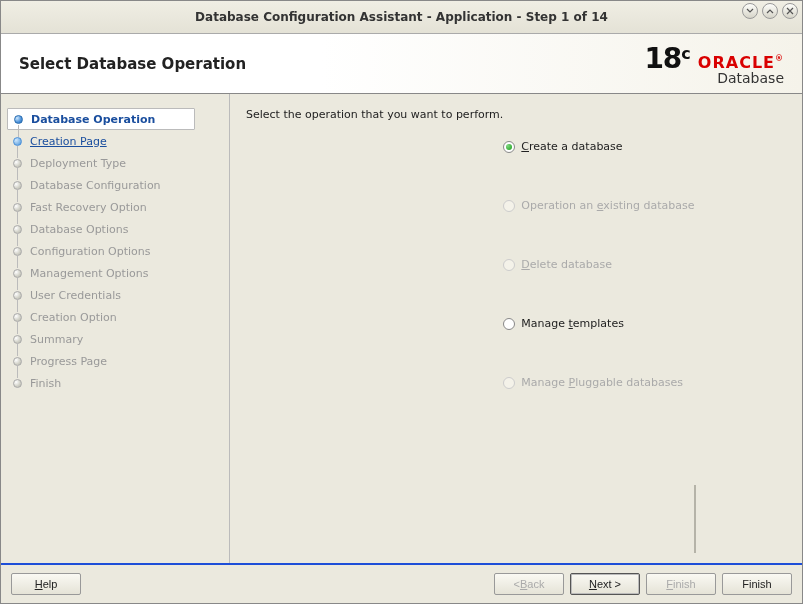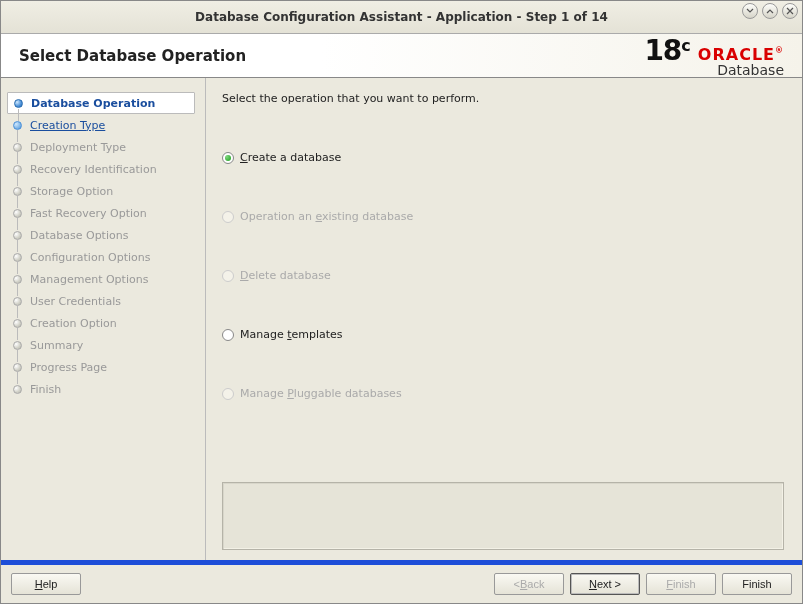--- a/index.html
+++ b/index.html
@@ -49,21 +49,21 @@
   background: linear-gradient(to bottom, #fdfdfa, #d6d4c8);
   border: 1px solid #999;
   display: flex;
   align-items: center;
   justify-content: center;
   font-size: 9px;
   color: #555;
   cursor: pointer;
 }
 .header {
-  height: 44px;
+  height: 60px;
   background: linear-gradient(to right, #ffffff 0%, #ffffff 40%, #f5f3ea 100%);
   border-bottom: 1px solid #888;
   display: flex;
   align-items: center;
   justify-content: space-between;
   padding: 0 18px;
 }
 .header-title {
   font-size: 15px;
   font-weight: bold;
@@ -82,21 +82,22 @@
 }
 .logo-18c sup { font-size: 16px; vertical-align: top; position: relative; top: 2px;}
 .logo-right { display: flex; flex-direction: column; line-height: 1; }
 .logo-oracle { color: #d90000; font-size: 16px; font-weight: bold; letter-spacing: 1px; }
 .logo-oracle .reg { font-size: 8px; vertical-align: top; }
 .logo-db { color: #333; font-size: 14px; text-align: right; }
 .body {
   flex: 1;
   display: flex;
   background: #ebe9de;
-  border-bottom: 5px solid #1d4ed8;
+  border-bottom: 2px solid #1d4ed8;
+  gap: 24px;
 }
 .sidebar {
   width: 204px;
   padding: 14px 0 0 6px;
   position: relative;
 }
 .steps { list-style: none; }
 .step {
   display: flex;
   align-items: center;
@@ -148,21 +149,20 @@
 .step.next .step-label {
   color: #1a4e9e;
   text-decoration: underline;
   cursor: pointer;
 }
 .main {
   flex: 1;
   border-left: 1px solid #bbb;
   padding: 14px 18px 10px 16px;
   display: flex;
-  flex-direction: column;
 }
 .instruction {
   font-size: 11px;
   color: #222;
   margin-bottom: 14px;
 }
 .options { display: flex; flex-direction: column; gap: 14px; }
 .option {
   display: flex;
   align-items: center;
@@ -270,36 +270,31 @@
     <div class="sidebar">
       <ul class="steps" id="steps-list">
           <li class="step active">
             <span class="bullet"></span>
             <span class="connector"></span>
             <span class="step-label">Database Operation</span>
           </li>
           <li class="step next">
             <span class="bullet"></span>
             <span class="connector"></span>
-            <span class="step-label">Creation Type</span>
+            <span class="step-label">Creation Page</span>
           </li>
           <li class="step disabled">
             <span class="bullet"></span>
             <span class="connector"></span>
             <span class="step-label">Deployment Type</span>
           </li>
           <li class="step disabled">
             <span class="bullet"></span>
             <span class="connector"></span>
-            <span class="step-label">Recovery Identification</span>
-          </li>
-          <li class="step disabled">
-            <span class="bullet"></span>
-            <span class="connector"></span>
-            <span class="step-label">Storage Option</span>
+            <span class="step-label">Database Configuration</span>
           </li>
           <li class="step disabled">
             <span class="bullet"></span>
             <span class="connector"></span>
             <span class="step-label">Fast Recovery Option</span>
           </li>
           <li class="step disabled">
             <span class="bullet"></span>
             <span class="connector"></span>
             <span class="step-label">Database Options</span>

